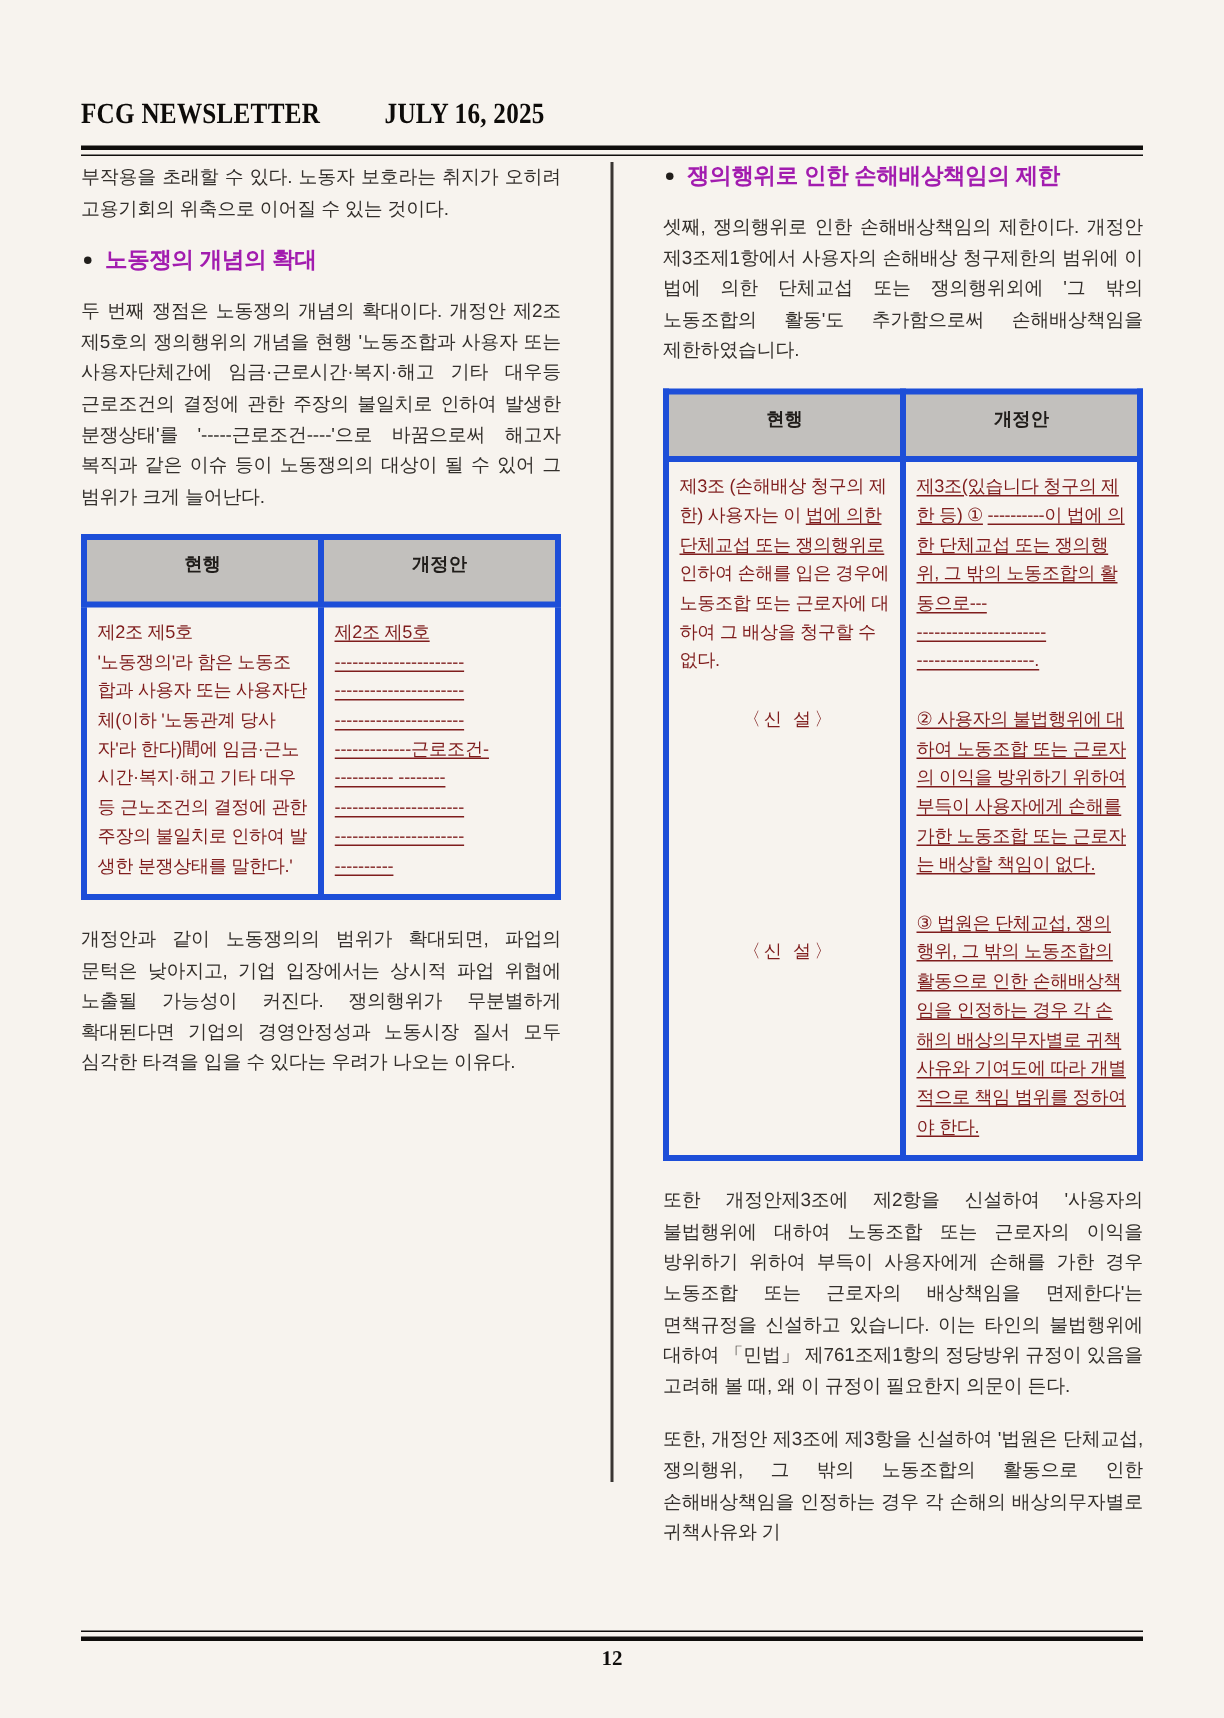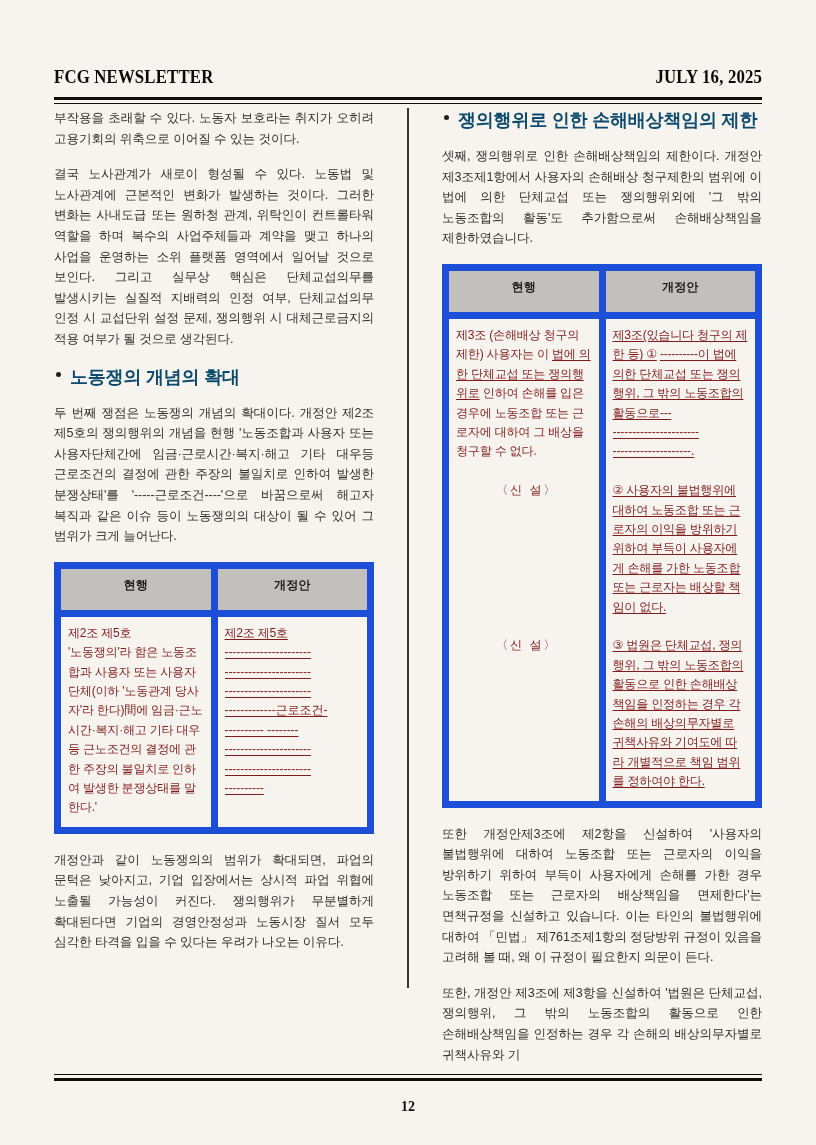--- a/index.html
+++ b/index.html
@@ -21,21 +21,20 @@
     width: 816px;
     height: 1145px;
     box-sizing: border-box;
     padding: 0 54px;
   }
 
   
   .masthead {
     display: flex;
     align-items: flex-end;
-    justify-content: space-between;
     padding-top: 66px;
     padding-bottom: 4px;
   }
   .masthead-title, .masthead-date {
     font-family: "Liberation Serif", "DejaVu Serif", serif;
     font-weight: bold;
     font-size: 19.5px;
     letter-spacing: 0.2px;
     color: #0d0b09;
     transform: scaleX(0.86);
@@ -83,44 +82,44 @@
     text-justify: inter-character;
     word-break: keep-all;
     color: #332f2b;
     letter-spacing: -0.1px;
   }
 
   .bullet-head {
     display: flex;
     align-items: flex-start;
     margin: 0 0 14px 0;
-    font-size: 18px;
-    font-weight: bold;
-    color: #0c4a6e;
+    font-size: 15px;
+    font-weight: bold;
+    color: #a21caf;
     letter-spacing: -0.2px;
   }
   .bullet-dot {
     flex: 0 0 auto;
     width: 5px;
     height: 5px;
     border-radius: 50%;
     background: #211e1b;
     margin: 7px 9px 0 2px;
   }
 
   
   table.cmp {
     width: 100%;
     border-collapse: collapse;
     margin: 4px 0 16px 0;
     table-layout: fixed;
     background: #f7f3ee;
   }
   table.cmp th, table.cmp td {
-    border: 7px solid #1d4ed8;
+    border: 4px solid #1d4ed8;
     vertical-align: top;
     padding: 7px 7px 9px 7px;
   }
   table.cmp th {
     background: #c2c0bd;
     text-align: center;
     font-size: 12.2px;
     font-weight: bold;
     color: #201d1a;
     padding: 8px 4px 9px 4px;
@@ -165,40 +164,39 @@
     border-top: 1.2px solid #100e0c;
     border-bottom: 3.5px solid #100e0c;
     height: 3px;
   }
   .page-number {
     text-align: center;
     font-family: "Liberation Serif", "DejaVu Serif", serif;
     font-weight: bold;
     font-size: 14px;
     color: #100e0c;
-    padding-top: 18px;
+    padding-top: 5px;
   }
 </style>
 </head>
 <body>
 
 <div class="page">
 
   <div class="masthead">
     <div class="masthead-title">FCG NEWSLETTER</div>
     <div class="masthead-date">JULY 16, 2025</div>
   </div>
   <div class="rule-top"></div>
 
   <div class="columns">
 
     <div class="col col-left">
 
       <p class="body-text">부작용을 초래할 수 있다. 노동자 보호라는 취지가 오히려 고용기회의 위축으로 이어질 수 있는 것이다.</p>
-      <p class="body-text">결국 노사관계가 새로이 형성될 수 있다. 노동법 및 노사관계에 근본적인 변화가 발생하는 것이다. 그러한 변화는 사내도급 또는 원하청 관계, 위탁인이 컨트롤타워 역할을 하며 복수의 사업주체들과 계약을 맺고 하나의 사업을 운영하는 소위 플랫폼 영역에서 일어날 것으로 보인다. 그리고 실무상 핵심은 단체교섭의무를 발생시키는 실질적 지배력의 인정 여부, 단체교섭의무 인정 시 교섭단위 설정 문제, 쟁의행위 시 대체근로금지의 적용 여부가 될 것으로 생각된다.</p>
 
       <div class="bullet-head">
         <span class="bullet-dot"></span>
         <span>노동쟁의 개념의 확대</span>
       </div>
 
       <p class="body-text">두 번째 쟁점은 노동쟁의 개념의 확대이다. 개정안 제2조 제5호의 쟁의행위의 개념을 현행 '노동조합과 사용자 또는 사용자단체간에 임금·근로시간·복지·해고 기타 대우등 근로조건의 결정에 관한 주장의 불일치로 인하여 발생한 분쟁상태'를 '-----근로조건----'으로 바꿈으로써 해고자 복직과 같은 이슈 등이 노동쟁의의 대상이 될 수 있어 그 범위가 크게 늘어난다.</p>
 
       <table class="cmp">
         <thead>

